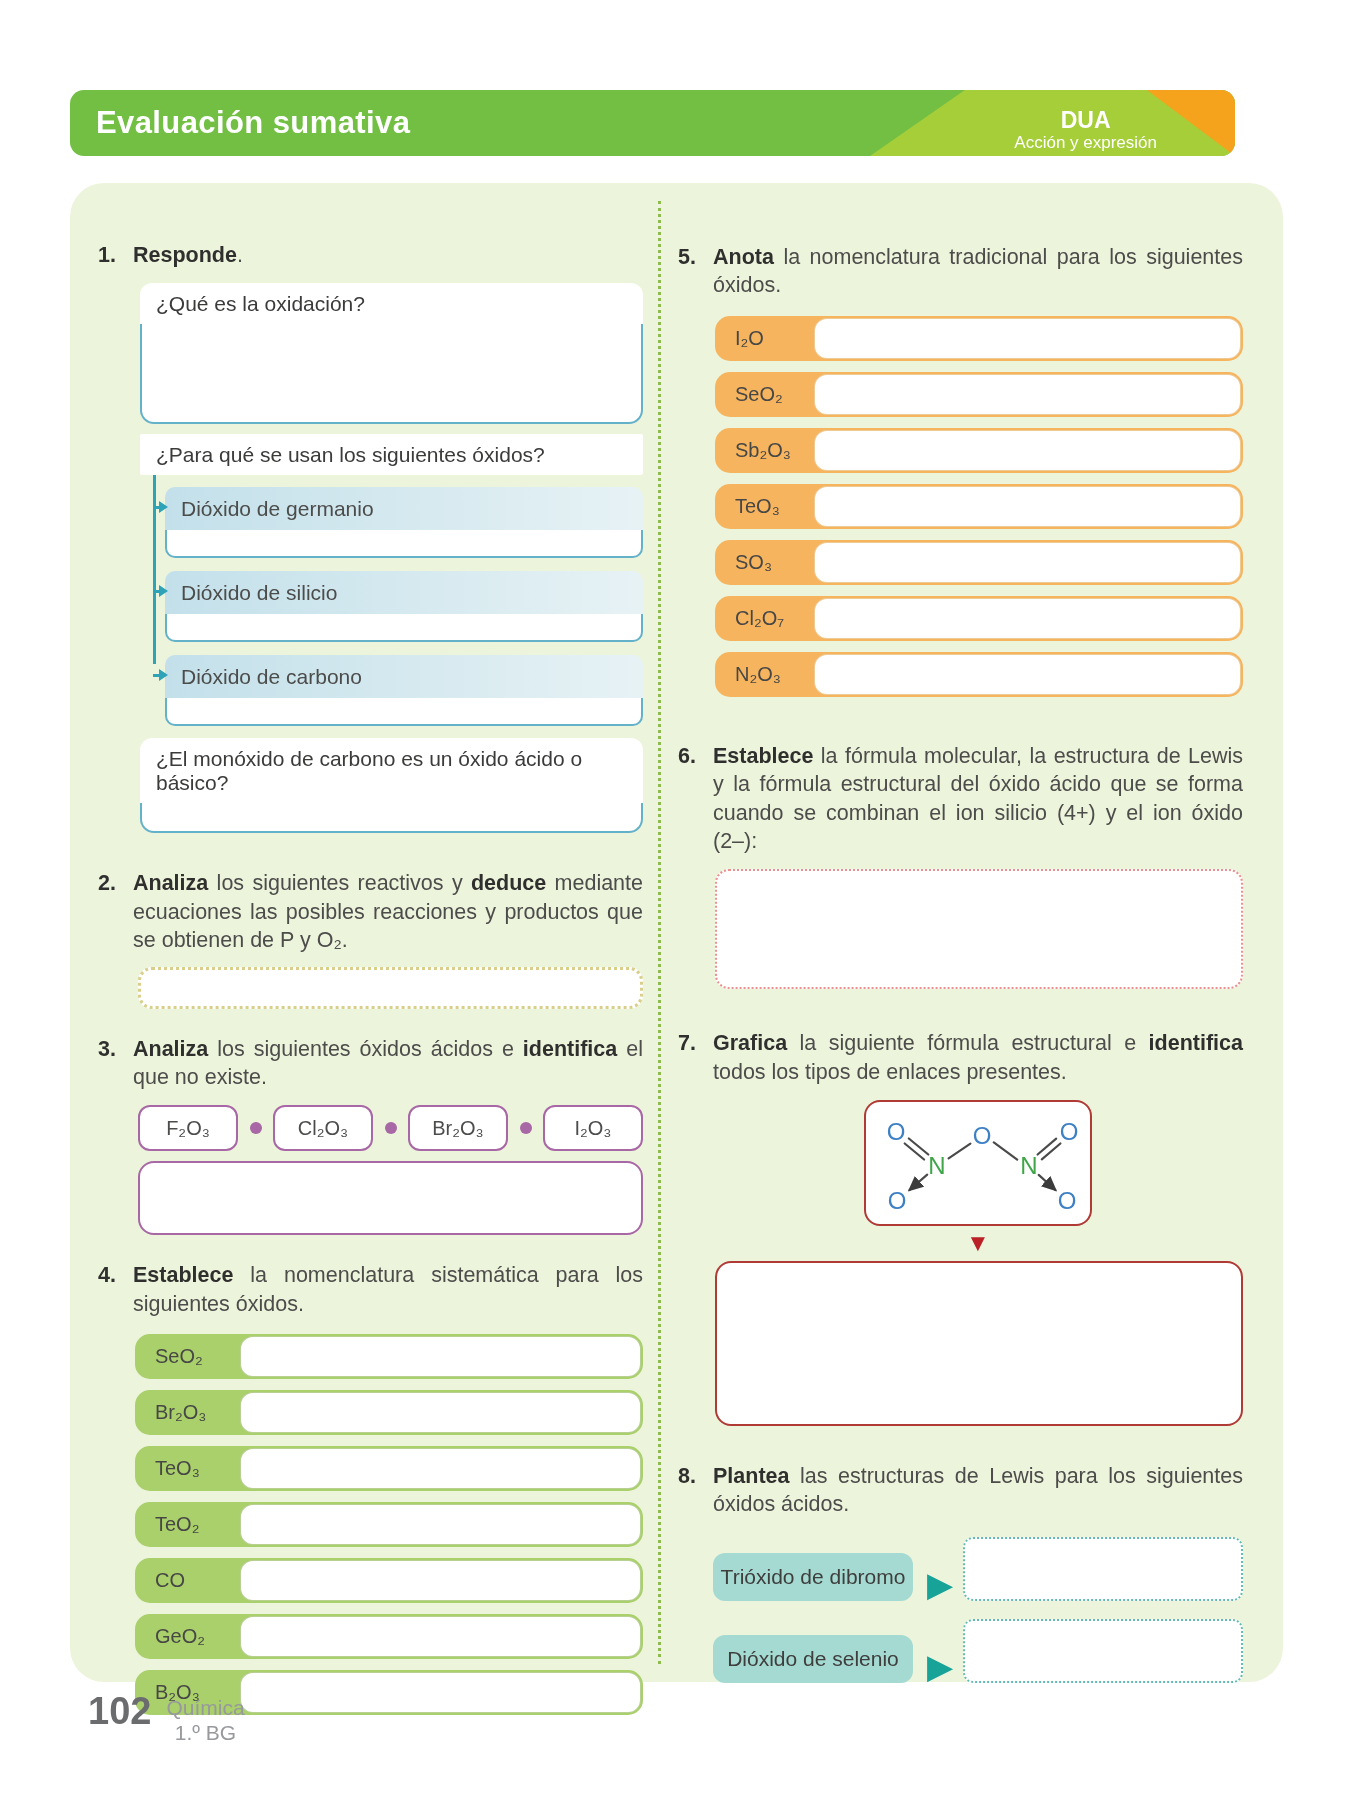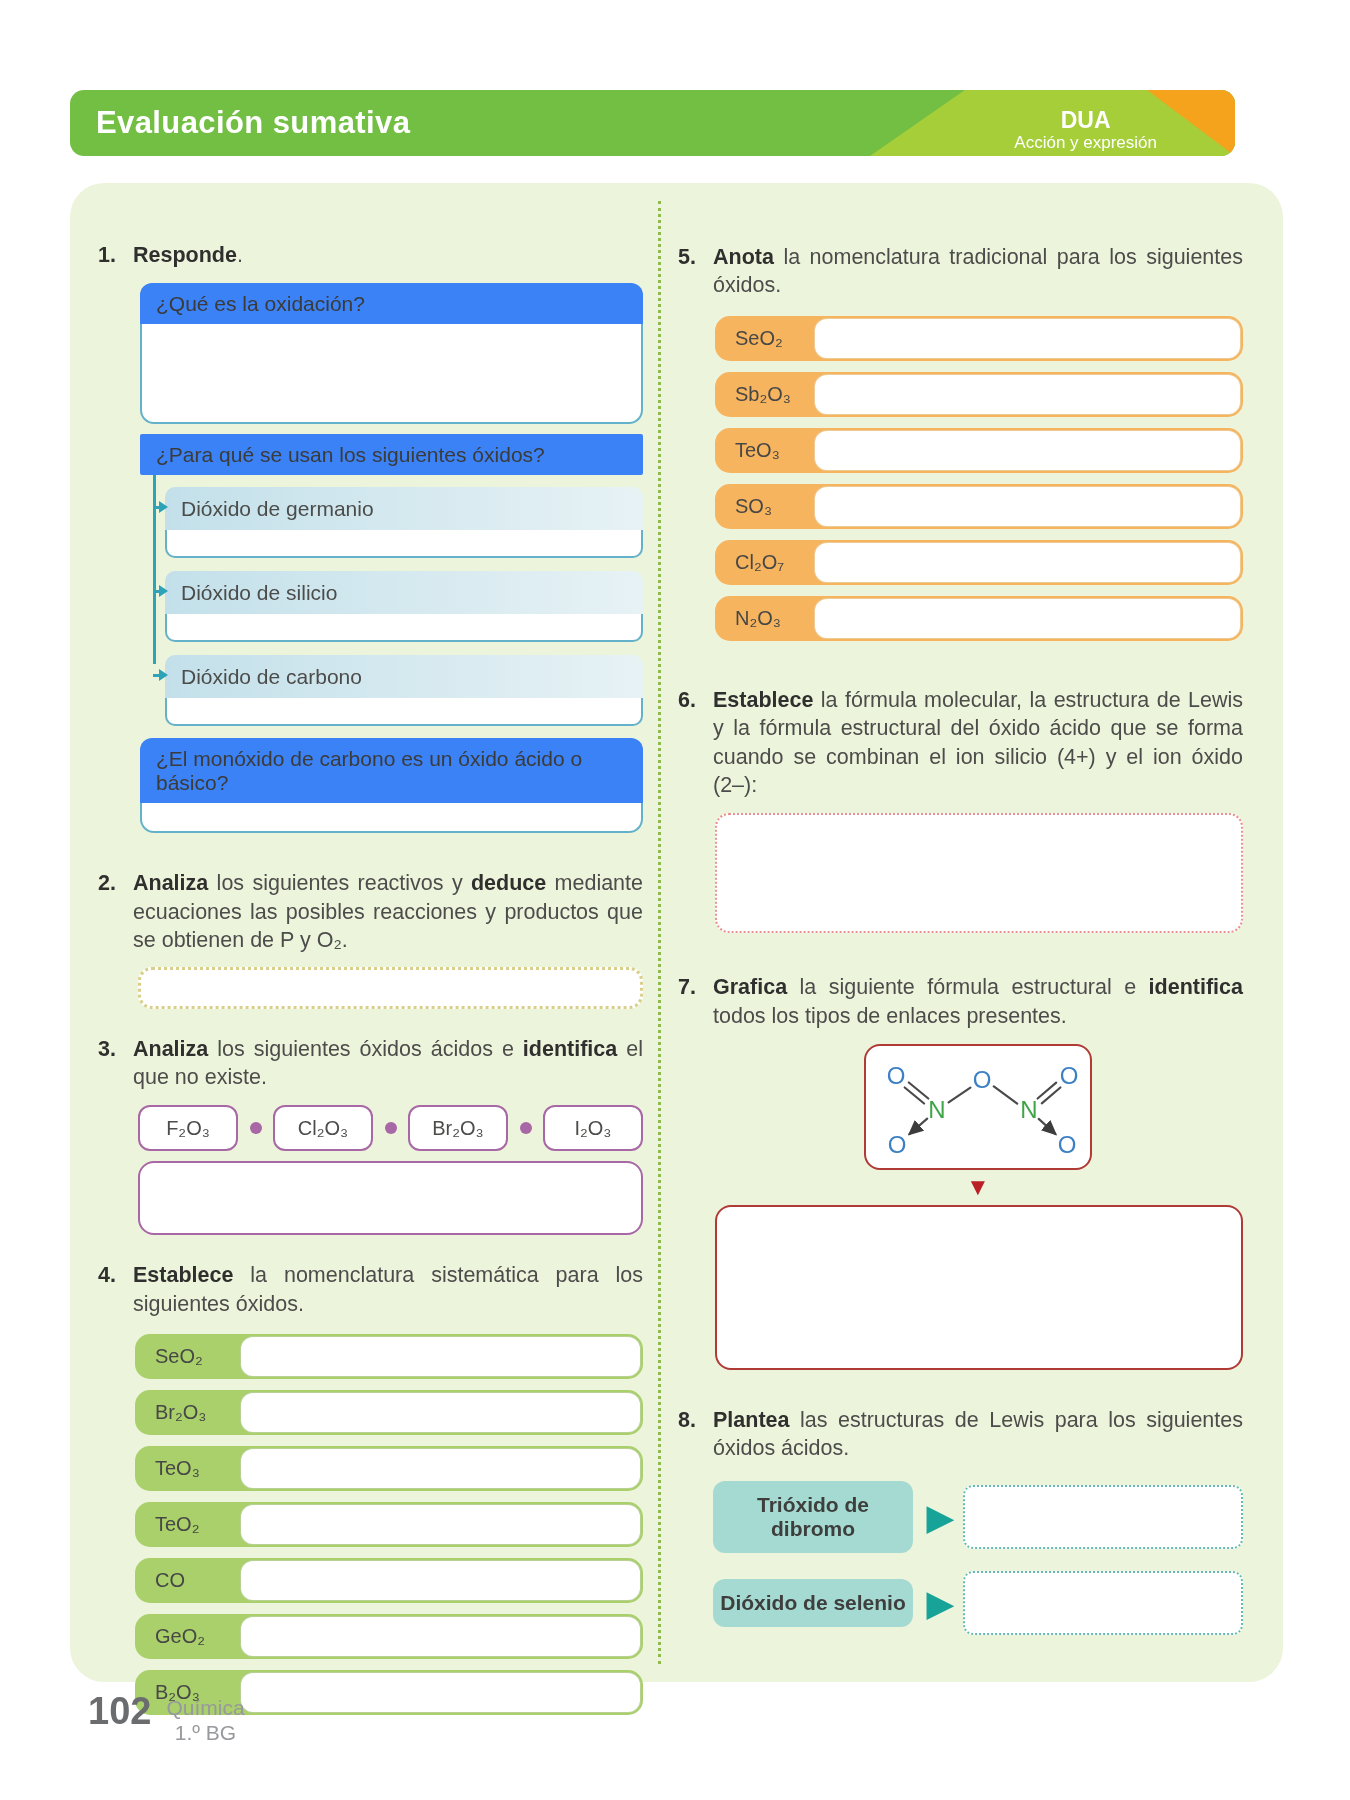--- a/index.html
+++ b/index.html
@@ -33,21 +33,21 @@
 
   
   .q { display:flex; }
   .q-num { flex:0 0 35px; font-weight:bold; font-size:21.5px; color:#2f2f2e; line-height:1.32; }
   .q-body { flex:1; min-width:0; }
   .q-text { margin:0; font-size:21.5px; line-height:1.32; color:#4c4c4b; text-align:justify; }
   .q-text b { color:#2f2f2e; }
 
   
   .blk { margin-left:7px; }
-  .blue-head { background:#3b82f6; color:#3b3b3a; font-size:21px;
+  .blue-head { background:#ffffff; color:#3b3b3a; font-size:21px;
     padding:9px 16px 8px; border-radius:12px 12px 0 0; }
   .answer-blue { background:#fff; border:2px solid #64b1ca; border-top:none;
     border-radius:0 0 14px 14px; }
   .h-tall  { height:100px; }
   .h-short { height:30px; }
   .sub-wrap { position:relative; margin-left:25px; margin-top:12px; }
   .trunk { position:absolute; left:-12px; top:-12px; bottom:62px; width:3px; background:#2ea3b8; }
   .sub-item { position:relative; margin-bottom:13px; }
   .sub-item:last-child { margin-bottom:12px; }
   .sub-label { background:linear-gradient(90deg,#c3e0ea,#e7f2f5); color:#4c4c4b;
@@ -87,21 +87,21 @@
     border:2.5px solid #b03a36; border-radius:16px; margin:14px auto 0; }
   .mol-box svg { position:absolute; left:0; top:0; }
   .atom { position:absolute; transform:translate(-50%,-50%); font-size:24px; line-height:1; }
   .atom-o { color:#3d80c4; }
   .atom-n { color:#3fa548; }
   .tri-down { text-align:center; color:#ba2025; font-size:24px; line-height:1; margin:5px 0 6px; }
   .answer-red { background:#fff; border:2.5px solid #b03a36; border-radius:16px;
     height:165px; margin-left:2px; }
 
   
-  .lewis-row { display:flex; align-items:center; margin-top:18px;font-weight:bold; }
+  .lewis-row { display:flex; align-items:flex-end; margin-top:18px; }
   .teal-label { background:#a5dad2; border-radius:12px; padding:12px 0; width:200px;
     text-align:center; font-size:21px; color:#3e3e3d; }
   .arrow-right { color:#17a398; font-size:34px; margin:0 10px 0 14px; line-height:1; }
   .dotted-teal { flex:1; background:#fff; border:2.5px dotted #62bcb4; border-radius:10px; height:64px; }
 
   
   .footer { position:absolute; left:88px; top:1692px; display:flex; align-items:flex-start; gap:15px; }
   .page-num { font-size:38px; font-weight:bold; color:#6b6c6e; line-height:1; }
   .subject  { font-size:21px; color:#97999c; line-height:1.2; padding-top:3px;text-align:center; }
 
@@ -245,20 +245,24 @@
     </div>
   </div>
 
   <div class="col col-right">
 
     <div class="q mt-q5">
       <div class="q-num">5.</div>
       <div class="q-body">
         <p class="q-text"><b>Anota</b><span> la nomenclatura tradicional para los siguientes óxidos.</span></p>
         <div class="rows-start">
+          <div class="pill-row row-orange">
+            <div class="pill-label">I₂O</div>
+            <div class="pill-answer"></div>
+          </div>
           <div class="pill-row row-orange">
             <div class="pill-label">SeO₂</div>
             <div class="pill-answer"></div>
           </div>
           <div class="pill-row row-orange">
             <div class="pill-label">Sb₂O₃</div>
             <div class="pill-answer"></div>
           </div>
           <div class="pill-row row-orange">
             <div class="pill-label">TeO₃</div>

